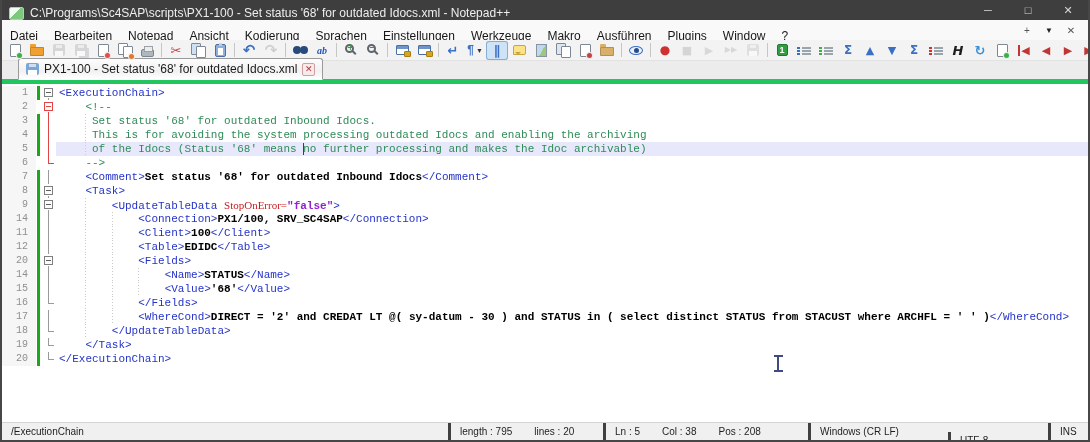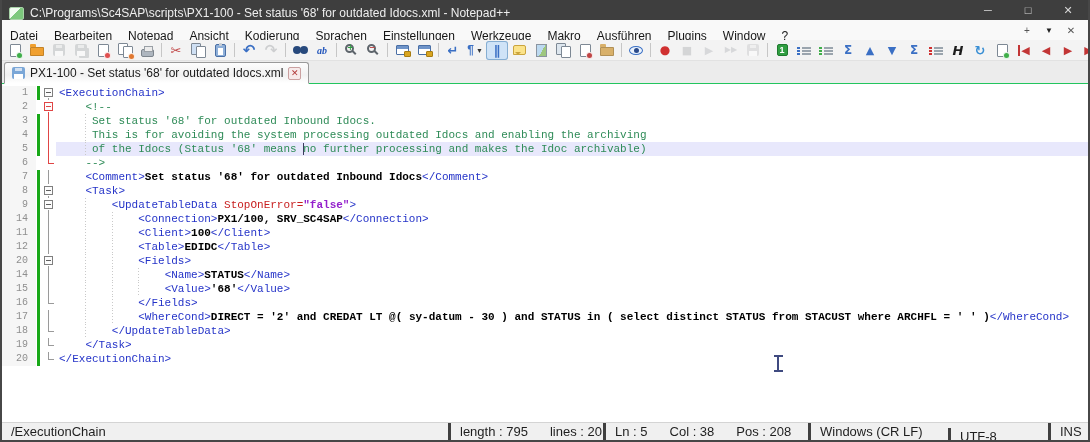--- a/index.html
+++ b/index.html
@@ -58,21 +58,21 @@
   .note::before { content:''; position:absolute; left:1px; bottom:-4px; border:3px solid transparent; border-top-color:#caa43e; }
   .mapic { width:11px; height:13px; border:1px solid #8a94a0; background:linear-gradient(120deg,#bcd9f0 0 55%,#9ec77f 55% 100%); display:inline-block; }
   .lst { width:14px; height:9px; position:relative; display:inline-block; }
   .lst::before { content:''; position:absolute; left:5px; top:1px; width:9px; height:2px; background:#9aa4ad; box-shadow:0 3px 0 #9aa4ad,0 6px 0 #9aa4ad; }
   .lst::after { content:''; position:absolute; left:0; top:1px; width:3px; height:2px; background:var(--c); box-shadow:0 3px 0 var(--c),0 6px 0 var(--c); }
   .flag1 { width:11px; height:12px; background:#2f9e41; color:#fff; font:bold 9px "Liberation Sans",sans-serif; display:flex; align-items:center; justify-content:center; border-radius:2px; border:1px solid #1f7a2f; }
   .abic { font:italic bold 10px "Liberation Serif", serif; color:#2255bb; }
   .para-p { color:#3a6fc4; font-weight:bold; font-size:12px; } .para-d { color:#333; font-size:7px; margin-left:2px; }
 
   
-  .tabbar { height:23px; background:#ececec; border-bottom:1px solid #22c55e; display:flex; align-items:flex-end; padding-left:2px; flex:0 0 23px; }
+  .tabbar { height:23px; background:#ececec; border-bottom:5px solid #22c55e; display:flex; align-items:flex-end; padding-left:16px; flex:0 0 23px; }
   .tab { height:22px; margin-bottom:-1px; background:linear-gradient(#fdfdfd,#f1f1f1 60%,#fff); border:1px solid #9a9a9a; border-bottom:1px solid #fff;
          border-radius:3px 3px 0 0; display:flex; align-items:center; gap:5px; padding:0 7px; font-size:12px; color:#1c1c1c; }
   .tab .flp { width:13px; height:12px; background:#7ba7d7; }
   .tab-close { width:13px; height:13px; border:1px solid #caa0a0; border-radius:2px; color:#b23a3a; font-size:9px; line-height:11px; text-align:center; background:#f7eaea; }
 
   
   .editor { flex:1; background:#fff; position:relative; overflow:hidden; padding-top:2px; }
   .row { display:flex; height:14px; line-height:14px; font-family:"Liberation Mono", monospace; font-size:11px; }
   .ln { flex:0 0 34px; text-align:right; padding-right:8px; color:#8f8f8f; font-size:10px; background:#f6f6f6; }
   .chg { flex:0 0 6px; background:#fff; position:relative; }
@@ -83,27 +83,27 @@
   .fold.end::before,.fold.endRed::before { content:''; position:absolute; left:6px; top:0; height:8px; width:1px; background:#9a9a9a; }
   .fold.end::after,.fold.endRed::after { content:''; position:absolute; left:6px; top:7px; width:6px; height:1px; background:#9a9a9a; }
   .fold.endRed::before,.fold.endRed::after { background:#e04545; }
   .fold.box::after,.fold.boxRed::after { content:''; position:absolute; left:6px; top:12px; bottom:0; width:1px; background:#9a9a9a; }
   .fold.boxRed::after { background:#e04545; }
   .fbox { position:absolute; left:2px; top:2px; width:9px; height:9px; border:1px solid #7f7f7f; background:#fcfcfc; }
   .fbox::before { content:''; position:absolute; left:1px; right:1px; top:3px; height:1px; background:#5f5f5f; }
   .boxRed .fbox { border-color:#e04545; } .boxRed .fbox::before { background:#e04545; }
   .code { flex:1; white-space:pre; position:relative; padding-left:3px; color:#000; }
   .row.cur .code { background:#e8e8fc; }
-  .sg-g { color:#2433c8; } .sg-t { color:#000; font-weight:bold; } .sg-a { color:#c82020; }
+  .sg-g { color:#2433c8; } .sg-t { color:#000; font-weight:bold; } .sg-a { color:#c82020;font-family:Liberation Serif, serif; }
   .sg-v { color:#9320cc; font-weight:bold; } .sg-c { color:#2e8b57; } .sg-p { color:#000; }
   .guide { position:absolute; top:0; bottom:0; width:1px; background:repeating-linear-gradient(180deg,#c9c9c9 0 1px,transparent 1px 3px); }
   .caret { position:absolute; top:1px; bottom:1px; width:1px; background:#3c3c5c; }
 
   
-  .statusbar { height:18px; background:#f0f0f0; border-top:1px solid #d4d4d4; display:flex; align-items:center; font-size:13px; color:#1e1e1e; flex:0 0 18px; }
+  .statusbar { height:18px; background:#f0f0f0; border-top:1px solid #d4d4d4; display:flex; align-items:flex-start; font-size:10px; color:#1e1e1e; flex:0 0 18px; }
   .sb-sec { height:100%; display:flex; align-items:center; padding:0 9px; border-left:3px solid #404040; white-space:nowrap; }
   .sb-xpath { flex:1; border-left:none; }
   .sb-len { width:155px; gap:22px; } .sb-pos { width:205px; gap:22px; }
   .sb-eol { width:140px; } .sb-enc { width:100px;margin-top:9px; } .sb-ins { width:40px; }
 
   
   .ibeam { position:absolute; left:771px; top:355px; width:11px; height:17px; pointer-events:none;
            filter:drop-shadow(0 0 1px #fff) drop-shadow(0 0 1px #fff); }
   .ibeam::before { content:''; position:absolute; left:4px; top:1px; bottom:1px; width:2px; background:#3f4a80; }
   .ibeam::after { content:''; position:absolute; left:1px; right:1px; top:0; height:2px; background:#3f4a80; box-shadow:0 15px 0 #3f4a80; }

